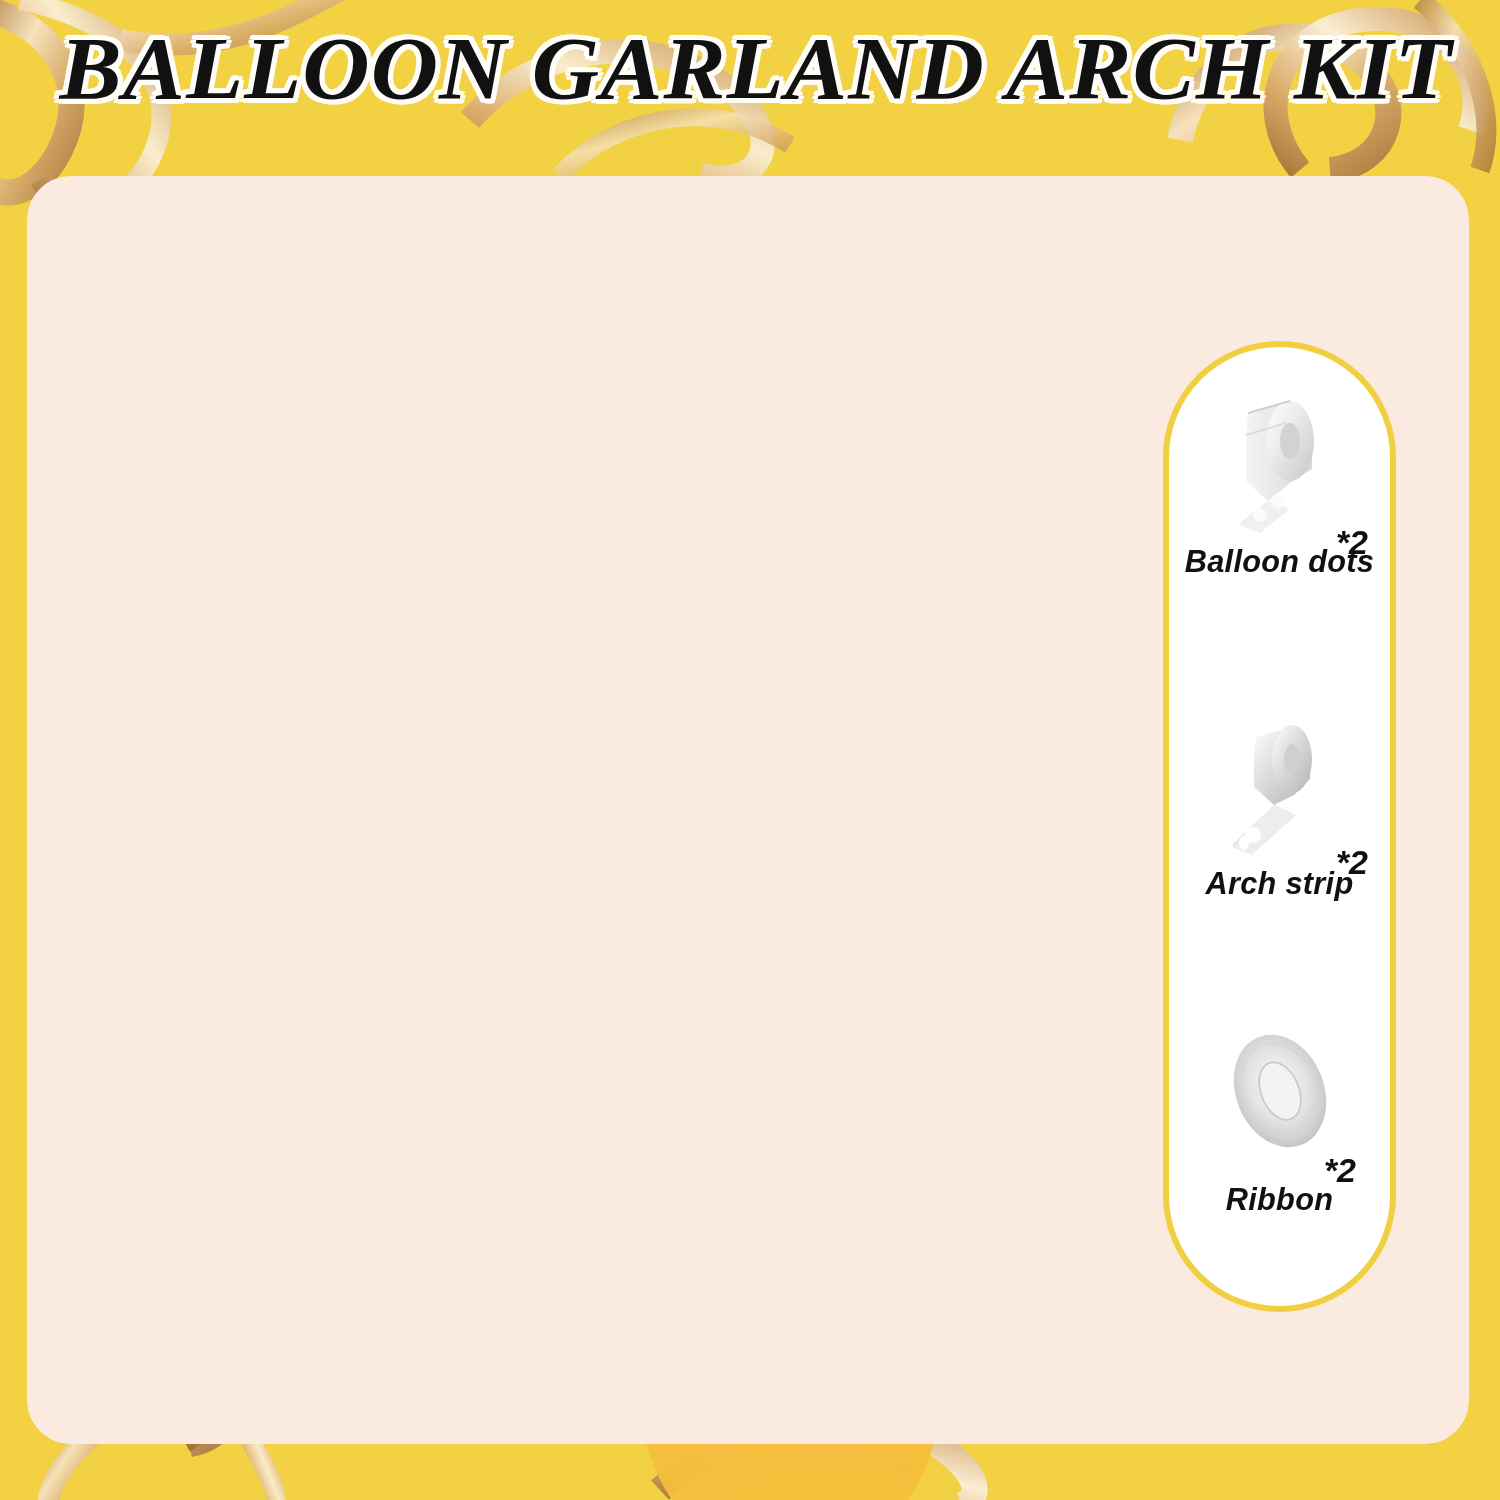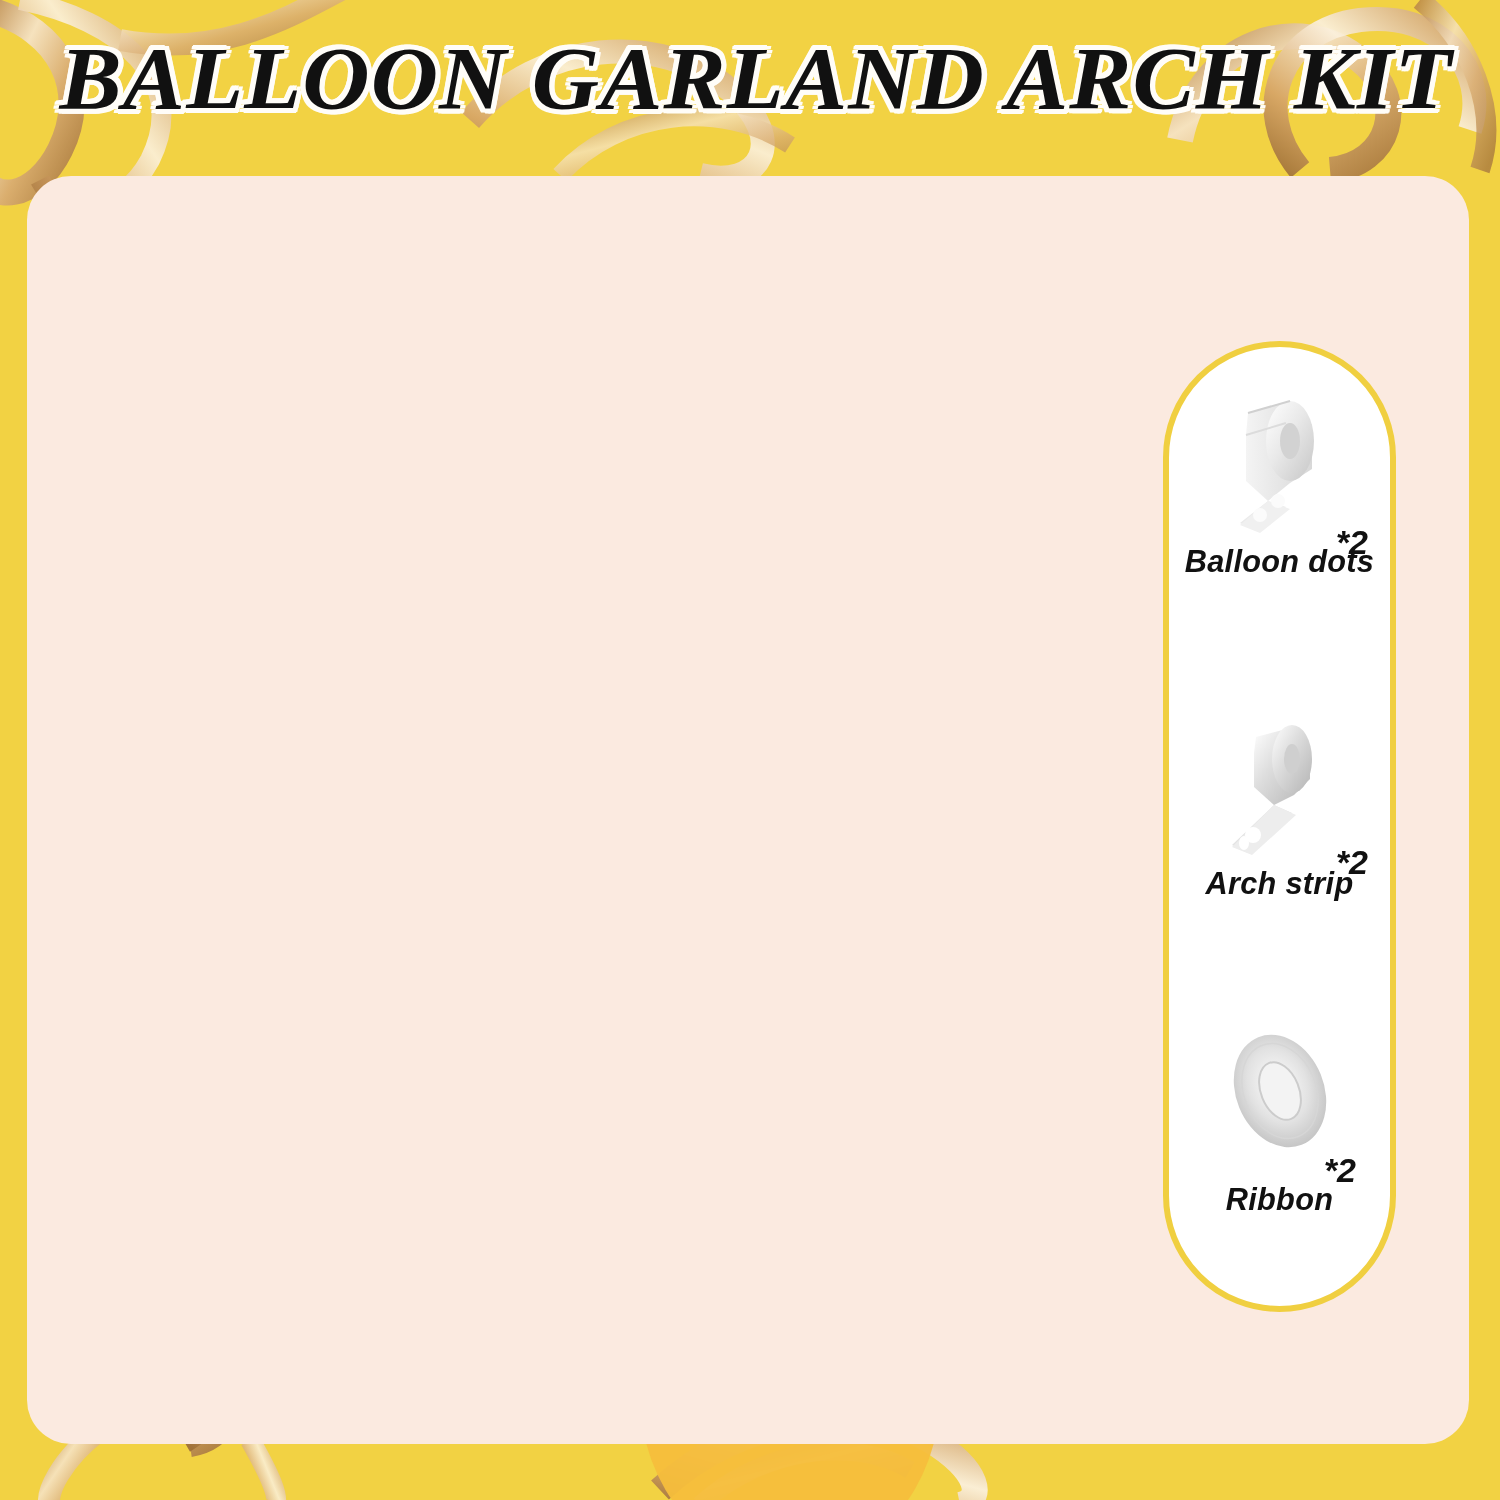--- a/index.html
+++ b/index.html
@@ -11,21 +11,21 @@
     overflow:hidden;
   }
 
   
   .ribbon-layer { position:absolute; inset:0; pointer-events:none; }
   .ribbon-layer svg { position:absolute; }
 
   
   .title-bar {
     position:absolute; left:0; top:18px; width:1500px; height:120px;
-    display:flex; align-items:center; justify-content:center;
+    display:flex; align-items:flex-start; justify-content:center;
     z-index:5;
     padding-left:13px;
   }
   .title-bar h1 {
     font-family:"Liberation Serif", serif;
     font-style:italic;
     font-weight:700;
     font-size:88px;
     letter-spacing:1px;
     color:#111111;

